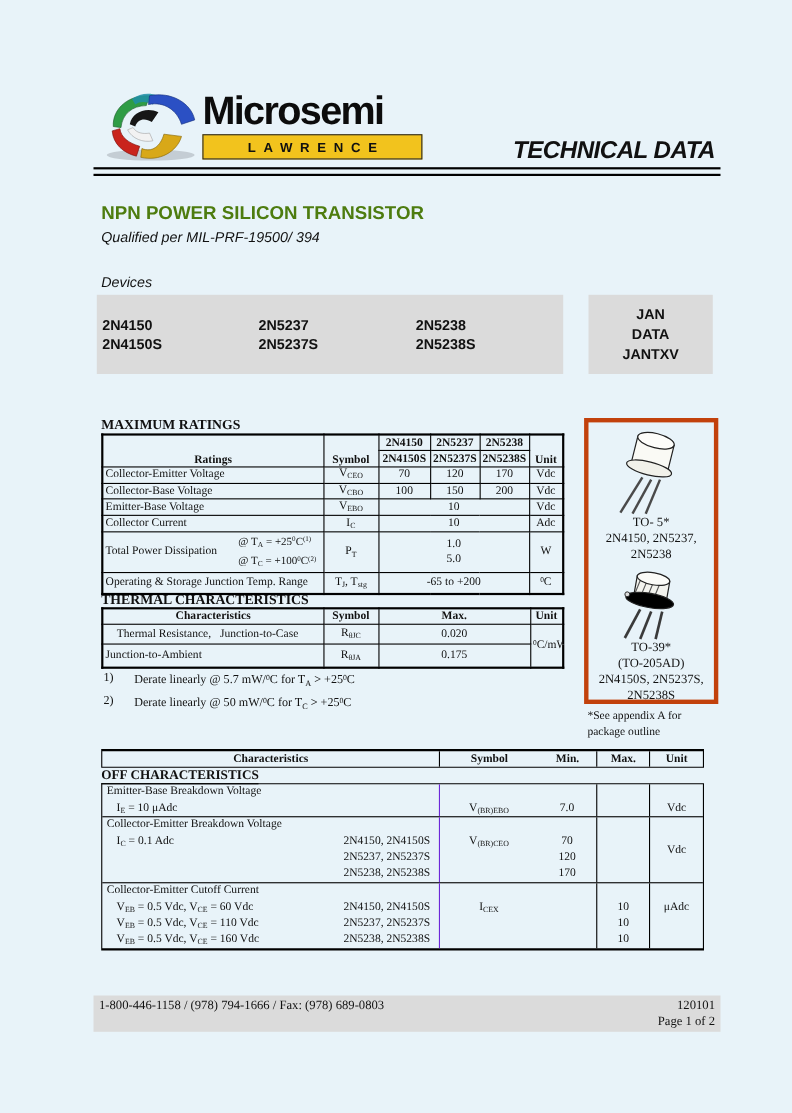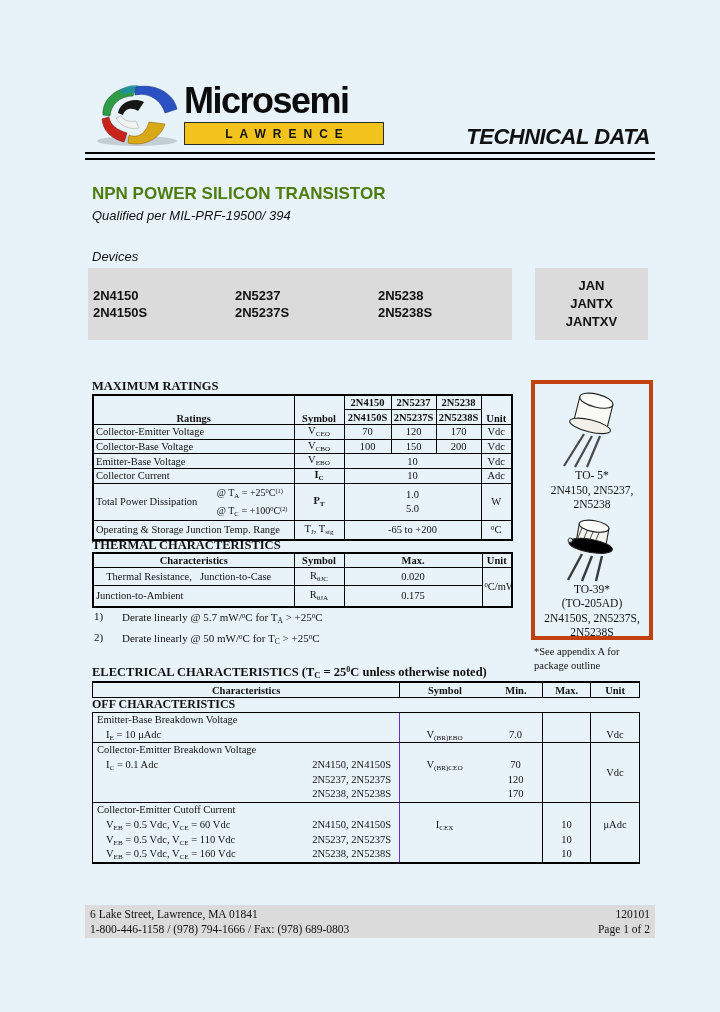--- a/index.html
+++ b/index.html
@@ -53,21 +53,21 @@
                border-bottom:1.5px solid #000; padding-bottom:0px; }
 
   
   table.dt { position:absolute; left:92px; border-collapse:collapse; table-layout:fixed;
              width:419px; font-size:10.5px; border:2px solid #000; }
   table.dt td { border:1px solid #000; padding:0 2px; height:14.7px; line-height:1.05; overflow:hidden; }
   td.hb { font-weight:bold; text-align:center; vertical-align:bottom; padding-bottom:2px; }
   td.hc { font-weight:bold; text-align:center; vertical-align:middle; height:16px; }
   td.nm { text-align:left; padding-left:4px; }
   td.sy, td.vc, td.uc { text-align:center; }
-  td.bold { font-weight:bold;margin-left:21px; }
+  td.bold { font-weight:normal;margin-left:21px; }
   .pwr { display:flex; justify-content:space-between; align-items:center; }
   .pwr .conds { text-align:left; font-size:10px; line-height:13.5px; padding-right:4px; }
   .twolines div { line-height:14px; }
   .thnm-a { display:inline-block; width:104px; padding-left:2px;text-align:center; }
   td.nbb { border-bottom:none; } td.nbt { border-top:none; }
   td.nbr { border-right:none; } td.nbl { border-left:none; }
   .ind { padding-left:106px; }
 
   
   .notes { position:absolute; left:92px; top:608px; font-size:11px; }
@@ -146,21 +146,21 @@
       <div>2N5237S</div>
     </div>
     <div class="dev-col c2">
       <div>2N5238</div>
       <div>2N5238S</div>
     </div>
   </div>
 
   <div class="qual-box">
     <div>JAN</div>
-    <div>JANTX</div>
+    <div>DATA</div>
     <div>JANTXV</div>
   </div>
 
   <div class="pkg-box">
     <svg width="92" height="80" viewBox="0 0 92 80" style="margin-top:4px">
       <g transform="rotate(14 46 26)">
         <rect x="30" y="12" width="34" height="26" fill="#fafaf5" stroke="#222" stroke-width="1.1"></rect>
         <ellipse cx="47" cy="12" rx="17" ry="6.5" fill="#fdfdfa" stroke="#222" stroke-width="1.1"></ellipse>
         <ellipse cx="47" cy="38" rx="21" ry="6" fill="#f1f1ea" stroke="#222" stroke-width="1.1"></ellipse>
       </g>
@@ -311,21 +311,20 @@
     <div class="note">
       <span class="nlab">1)</span>
       <span>Derate linearly @ 5.7 mW/<sup>0</sup>C for T<sub>A</sub> &gt; +25<sup>0</sup>C</span>
     </div>
     <div class="note">
       <span class="nlab">2)</span>
       <span>Derate linearly @ 50 mW/<sup>0</sup>C for T<sub>C</sub> &gt; +25<sup>0</sup>C</span>
     </div>
   </div>
 
-  <div class="sec-title" style="top:665px">ELECTRICAL CHARACTERISTICS (T<sub>C</sub> = 25<sup>0</sup>C unless otherwise noted)</div>
 
   <div class="ehead">
     <div class="cell e-c1">Characteristics</div>
     <div class="e-c2">
       <span class="s">Symbol</span>
       <span class="m">Min.</span>
     </div>
     <div class="cell e-c3">Max.</div>
     <div class="cell e-c4">Unit</div>
   </div>
@@ -416,21 +415,20 @@
       </div>
       <div class="g-unit">
         <div class="ln"></div>
         <div class="ln">μAdc</div>
       </div>
     </div>
   </div>
 
   <div class="footer">
     <div>
-      <div>6 Lake Street, Lawrence, MA  01841</div>
       <div>1-800-446-1158 / (978) 794-1666 / Fax: (978) 689-0803</div>
     </div>
     <div class="right">
       <div>120101</div>
       <div>Page 1 of 2</div>
     </div>
   </div>
 
 </div>
 

